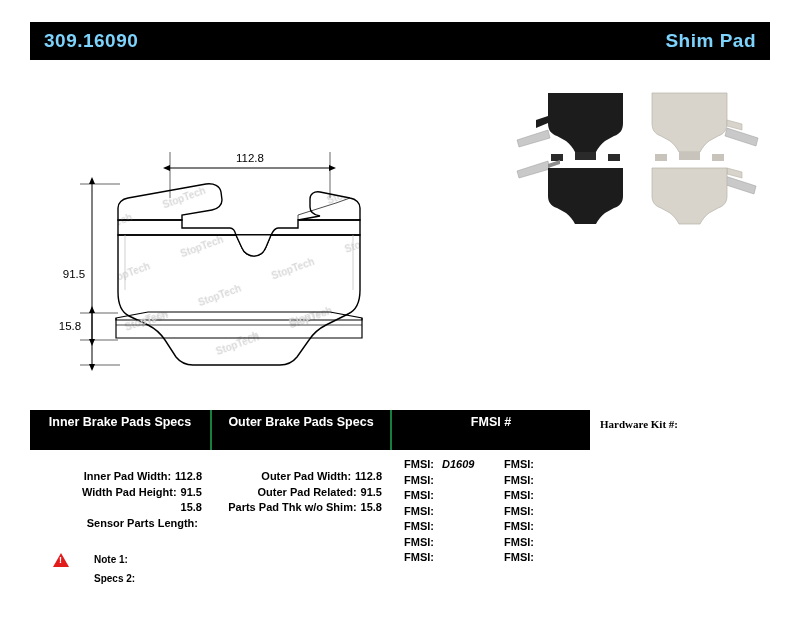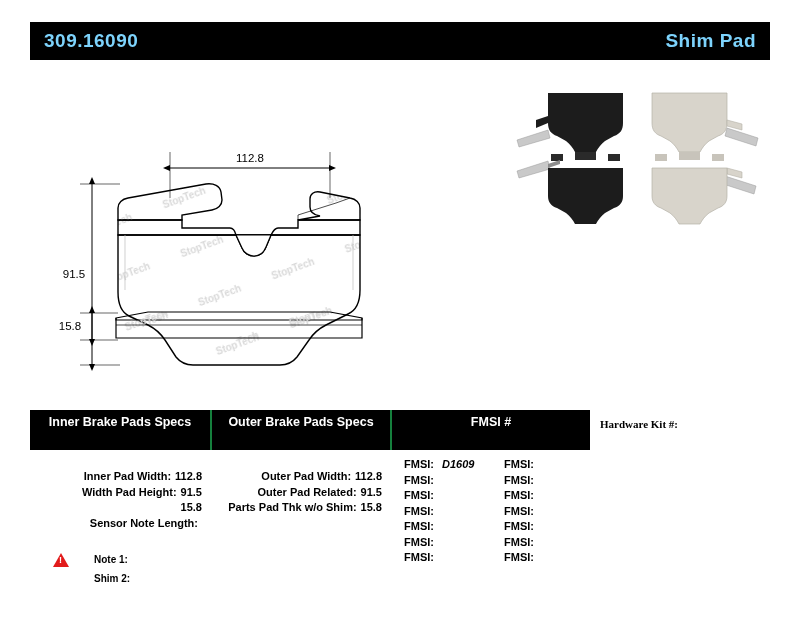--- a/index.html
+++ b/index.html
@@ -314,21 +314,21 @@
           <span class="value">112.8</span>
         </div>
         <div class="spec-row">
           <span class="label">Width Pad Height:</span>
           <span class="value">91.5</span>
         </div>
         <div class="spec-row">
           <span class="value">15.8</span>
         </div>
         <div class="spec-row">
-          <span class="label">Sensor Note Length:</span>
+          <span class="label">Sensor Parts Length:</span>
           <span class="value"></span>
         </div>
       </div>
     </div>
 
     <div class="table-col col-outer">
       <div class="col-header sep">Outer Brake Pads Specs</div>
       <div class="col-body">
         <div class="spec-row">
           <span class="label">Outer Pad Width:</span>
@@ -434,17 +434,17 @@
 
   <div class="notes">
     <div class="note-line">
       <span class="note-icon">
         <span class="warn-tri"></span>
       </span>
       <span class="note-text">Note 1:</span>
     </div>
     <div class="note-line">
       <span class="note-icon"></span>
-      <span class="note-text">Shim 2:</span>
+      <span class="note-text">Specs 2:</span>
     </div>
   </div>
 
 </div>
 
 </body></html>

